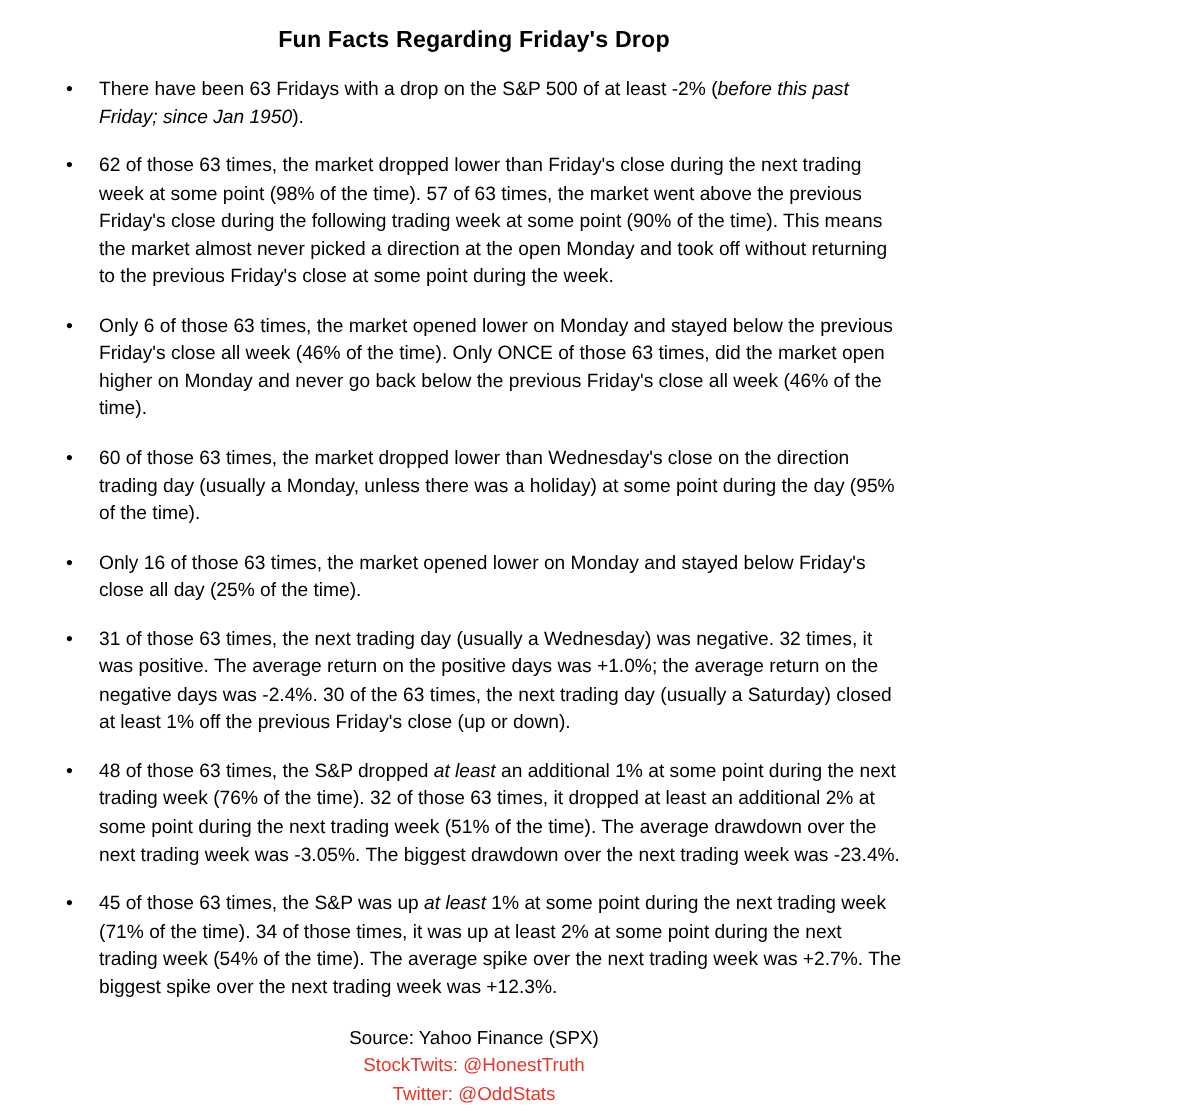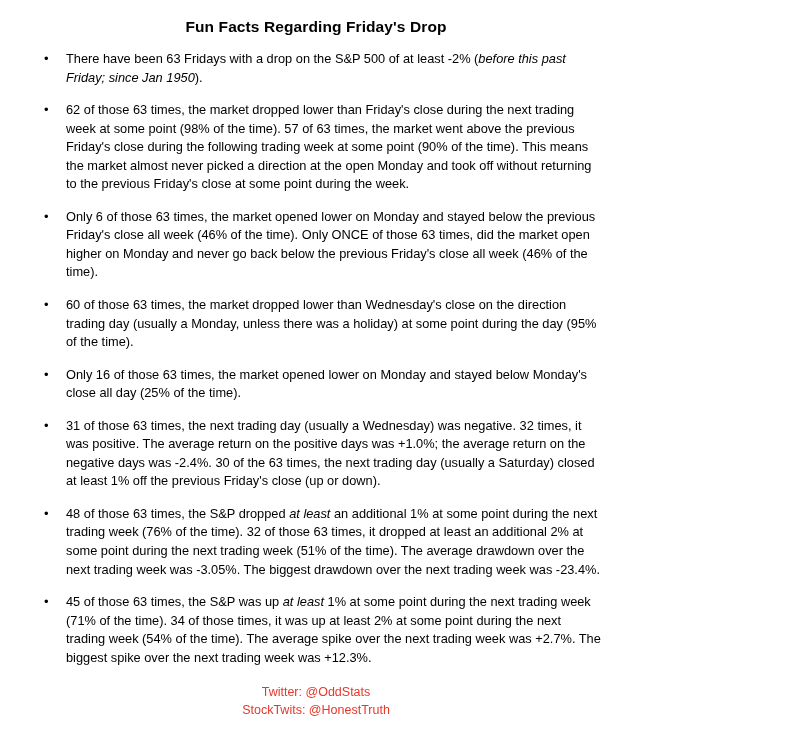--- a/index.html
+++ b/index.html
@@ -81,34 +81,35 @@
       <li>
         <span class="bullet">•</span>
         <p class="para"><b>Only 6 of those 63 times, the market opened lower on Monday and stayed below the previous Friday's close all week</b><span> (46% of the time).  </span><b>Only ONCE of those 63 times, did the market open higher on Monday and never go back below the previous Friday's close all week</b><span> (46% of the time).</span></p>
       </li>
       <li>
         <span class="bullet">•</span>
         <p class="para"><span>60 of those 63 times, the market dropped lower than Wednesday's close on the </span><b>direction trading day</b><span> (usually a Monday, unless there was a holiday) at some point during the day (95% of the time).</span></p>
       </li>
       <li>
         <span class="bullet">•</span>
-        <p class="para"><span>Only 16 of those 63 times, the market opened lower on Monday and stayed below Monday's close all day (25% of the time).</span></p>
+        <p class="para"><span>Only 16 of those 63 times, the market opened lower on Monday and stayed below Friday's close all day (25% of the time).</span></p>
       </li>
       <li>
         <span class="bullet">•</span>
         <p class="para"><span>31 of those 63 times, the next trading day (usually a Wednesday) was negative.  32 times, it was positive.   </span><b>The average return on the positive days was +1.0%; the average return on the negative days was -2.4%.</b><span>   30 of the 63 times, the next trading day (usually a Saturday) closed at least 1% off the previous Friday's close (up or down).</span></p>
       </li>
       <li>
         <span class="bullet">•</span>
         <p class="para"><span>48 of those 63 times, the S&amp;P dropped </span><i>at least</i><span> an additional 1% at some point during the next trading week (76% of the time).  32 of those 63 times, it dropped at least an additional 2% at some point during the next trading week (51% of the time).   </span><b>The average drawdown over the next trading week was -3.05%.  The biggest drawdown over the next trading week was -23.4%.</b></p>
       </li>
       <li>
         <span class="bullet">•</span>
         <p class="para"><span>45 of those 63 times, the S&amp;P was up </span><i>at least</i><span> 1% at some point during the next trading week (71% of the time).  34 of those times, it was up at least 2% at some point during the next trading week (54% of the time).   </span><b>The average spike over the next trading week was +2.7%.  The biggest spike over the next trading week was +12.3%.</b></p>
       </li>
     </ul>
 
   <div class="footer">
+    <div class="source">Source: Yahoo Finance (SPX)</div>
+    <div class="handle" style="color: rgb(232, 54, 42);">StockTwits: @HonestTruth</div>
     <div class="handle" style="color: rgb(232, 54, 42);">Twitter: @OddStats</div>
-    <div class="handle" style="color: rgb(232, 54, 42);">StockTwits: @HonestTruth</div>
   </div>
 
 </div>
 
 </body></html>

